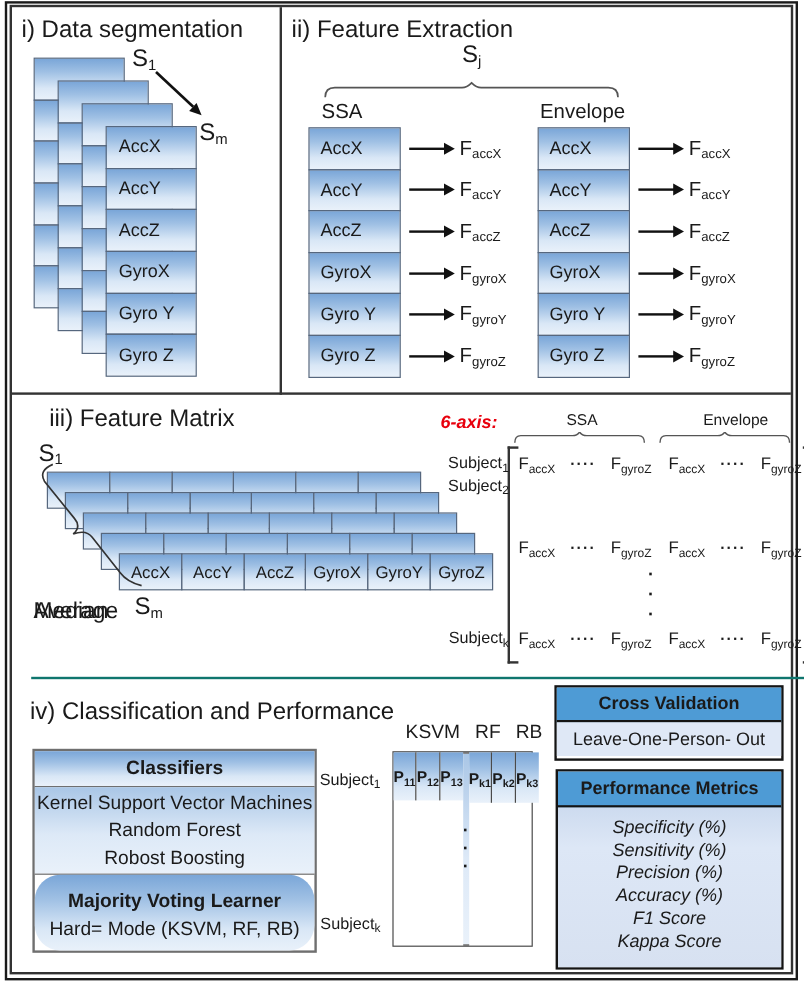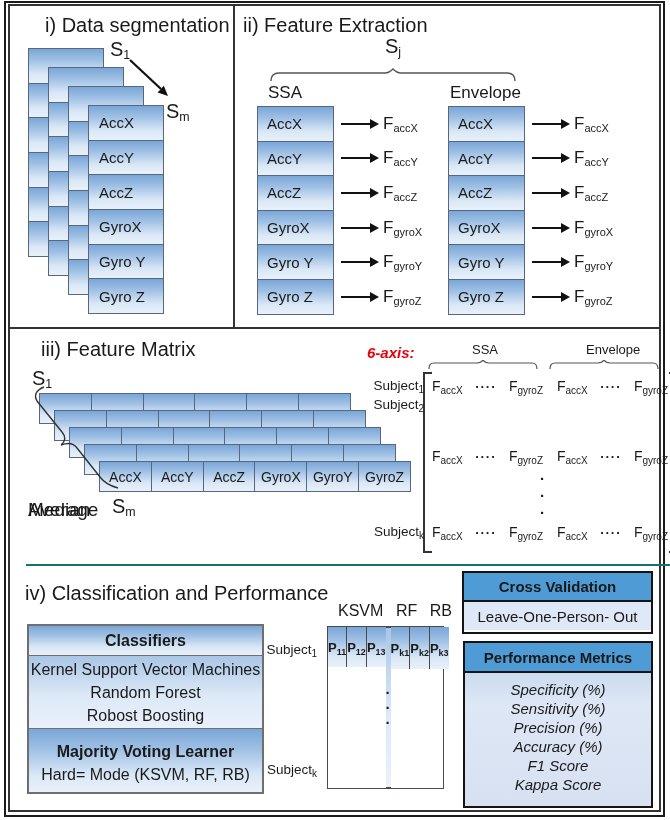--- a/index.html
+++ b/index.html
@@ -55,21 +55,21 @@
   .mf sub{ font-size:10px; }
   .mdots{ font-size:13px; font-weight:bold; letter-spacing:1px; }
   .subj{ position:absolute; left:326px; width:72px; text-align:right; font-size:13.5px; white-space:nowrap; }
   .subj sub, .subj4 sub{ font-size:10px; }
   .vdots{ position:absolute; display:flex; flex-direction:column; gap:10px; font-weight:bold; font-size:15px; line-height:7px; }
 
   
   .clsbox{ position:absolute; left:17px; top:58px; width:237px; height:170px; border:2px solid #6f6f6f; display:flex; flex-direction:column; }
   .cls-h{ height:30px; border-bottom:1px solid #6f6f6f; display:flex; align-items:center; justify-content:center; font-weight:bold; font-size:16px; }
   .cls-items{ height:73px; border-bottom:1px solid #6f6f6f; display:flex; flex-direction:column; align-items:center; justify-content:center; font-size:16px; line-height:23px; }
-  .cls-vote{ flex:1; text-align:center; padding-top:11px; font-size:16px; line-height:23px; }
+  .cls-vote{ flex:1; text-align:center; padding-top:11px; font-size:16px; line-height:23px;border-radius:21px; }
   .pred-head{ position:absolute; left:328px; top:36px; width:114px; display:flex; justify-content:space-between; font-size:16px; }
   .pred{ position:absolute; left:317px; top:60px; width:117px; height:163px; border:1.5px solid #4a4a4a; display:flex; }
   .pred-row{ height:40px; display:flex; }
   .pred-row.bot{ height:42px; }
   .pcell{ flex:1; display:flex; align-items:center; justify-content:center; }
   .pcell + .pcell{ border-left:1px solid #4a4a4a; }
   .plabel{ font-weight:bold; font-size:13px; }
   .plabel sub{ font-size:9px; }
   .pred-mid{ flex:1; border-top:1px solid #4a4a4a; border-bottom:1px solid #4a4a4a;
              display:flex; flex-direction:column; align-items:center; justify-content:center;
@@ -82,21 +82,21 @@
   .pm-line{ height:19px; display:flex; align-items:center; justify-content:center; font-size:15px; }
 </style>
 </head>
 <body>
 
 <div class="stage">
   <div class="outer-frame"></div>
   <div class="panels">
 
     <div class="panel p1">
-      <div class="ptitle" style="left:8px;top:8px;margin-left:27px;">i) Data segmentation</div>
+      <div class="ptitle" style="left:8px;top:8px;">i) Data segmentation</div>
 
       <div class="seg-card" style="left:18px;top:42px;z-index:1;">
         <div class="cell grad"></div>
           <div class="cell grad"></div>
           <div class="cell grad"></div>
           <div class="cell grad"></div>
           <div class="cell grad"></div>
           <div class="cell grad"></div>
       </div>
       <div class="seg-card" style="left:38px;top:61px;z-index:2;">

